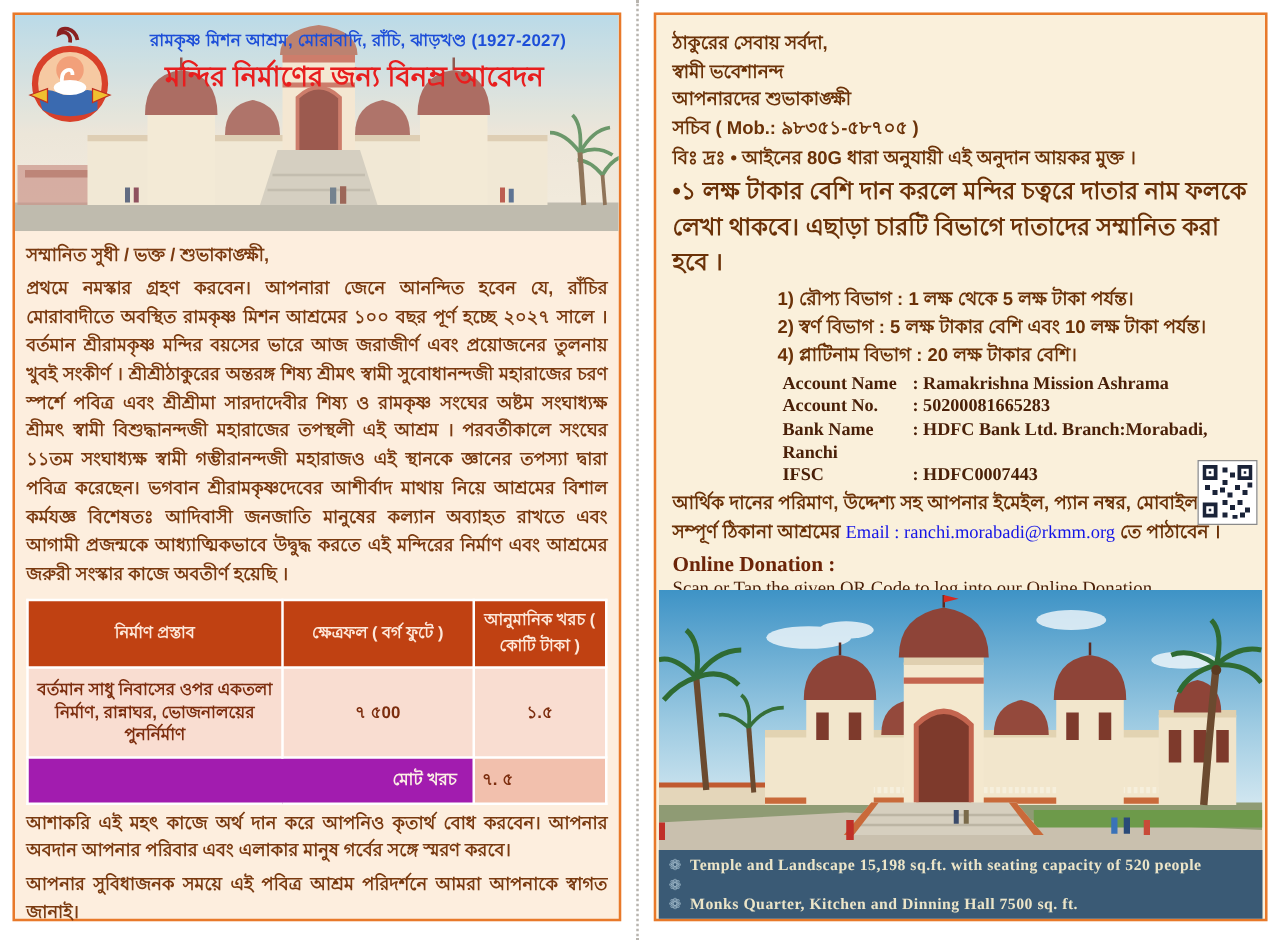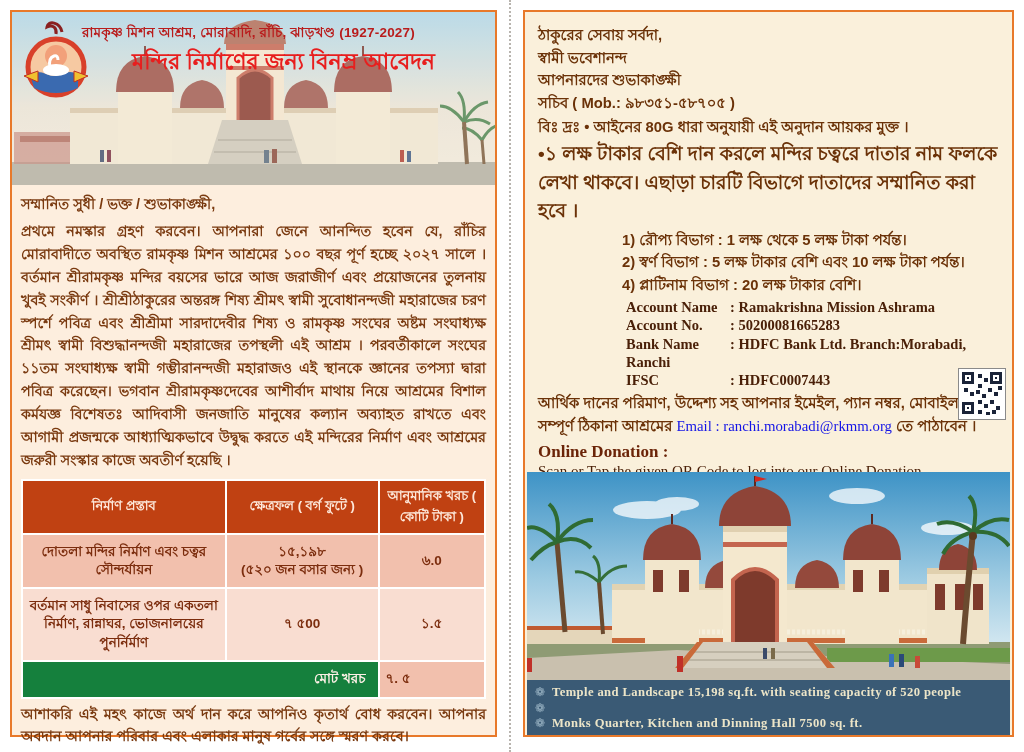--- a/index.html
+++ b/index.html
@@ -10,35 +10,35 @@
   .fold-line{position:absolute;left:509px;top:0;height:752px;width:0;
     border-left:2px dotted #b8b4ae;}
   .page{position:absolute;top:10px;height:723px;border:2px solid #e8792a;box-sizing:content-box;}
   .page-left{left:10px;width:483px;background:#fdeede;}
   .page-right{left:523px;width:487px;background:#faf0db;}
 
   
   .photo-wrap{position:relative;width:483px;height:173px;overflow:hidden;}
   .photo-wrap svg{display:block;}
   .logo{position:absolute;left:8px;top:6px;width:72px;height:86px;}
-  .hdr-org{position:absolute;left:70px;right:4px;top:10px;text-align:left;
-    font-size:13.5px;font-weight:bold;color:#b91c1c;letter-spacing:.2px;}
+  .hdr-org{position:absolute;left:70px;right:4px;top:10px;text-align:center;
+    font-size:13.5px;font-weight:bold;color:#1d4ed8;letter-spacing:.2px;}
   .hdr-title{position:absolute;left:60px;right:0px;top:32px;text-align:center;
     font-size:22px;font-weight:bold;color:#e81e1e;}
   .lcontent{padding:6px 9px 0 9px;color:#7a3a10;}
   .salutation{font-size:14.5px;font-weight:600;margin:2px 0 3px 0;}
   .bodytext{font-size:14.3px;line-height:1.6;text-align:justify;font-weight:600;}
   table.cost{width:100%;border-collapse:collapse;margin-top:7px;}
   table.cost td,table.cost th{border:2px solid #ffffff;font-weight:600;}
   th.cth{background:#c04112;color:#fde8da;font-size:13px;padding:5px 4px;text-align:center;font-weight:bold;}
   td.c1{width:44%;} td.c2{width:33%;} td.c3{width:23%;}
   .row1 td{background:#f2c0ad;}
   .row2 td{background:#f9ddd1;}
   td.cdata{font-size:13.5px;color:#7c2d0e;text-align:center;padding:8px 6px;line-height:1.35;}
-  td.total-label{background:#15803d;color:#fdf0e6;font-size:13.5px;text-align:right;padding:6px 12px 6px 6px;}
+  td.total-label{background:#a21caf;color:#fdf0e6;font-size:13.5px;text-align:right;padding:6px 12px 6px 6px;}
   td.total-val{background:#f2c0ad;color:#7c2d0e;font-size:13.5px;text-align:left;padding:6px;}
   .closing p{font-size:14.3px;line-height:1.55;text-align:justify;margin:4px 0 3px 0;font-weight:600;}
 
   
   .rcontent{padding:12px 12px 0 13px;color:#6b3208;position:relative;}
   .rline{font-size:14.8px;line-height:1.53;font-weight:600;}
   .gap-s{margin-top:1px;}
   .note{font-size:19px;line-height:1.5;font-weight:600;margin-top:2px;}
   .cats{margin:3px 0 2px 84px;}
   .cats div{font-size:14.8px;line-height:1.52;font-weight:600;}
@@ -149,28 +149,20 @@
     <div class="salutation">সম্মানিত সুধী / ভক্ত / শুভাকাঙ্ক্ষী,</div>
     <div class="bodytext">প্রথমে নমস্কার গ্রহণ করবেন। আপনারা জেনে আনন্দিত হবেন যে, রাঁচির মোরাবাদীতে অবস্থিত রামকৃষ্ণ মিশন আশ্রমের ১০০ বছর পূর্ণ হচ্ছে ২০২৭ সালে । বর্তমান  শ্রীরামকৃষ্ণ মন্দির বয়সের ভারে আজ জরাজীর্ণ এবং প্রয়োজনের তুলনায় খুবই সংকীর্ণ । শ্রীশ্রীঠাকুরের অন্তরঙ্গ  শিষ্য  শ্রীমৎ স্বামী সুবোধানন্দজী মহারাজের চরণ স্পর্শে পবিত্র এবং শ্রীশ্রীমা সারদাদেবীর শিষ্য ও রামকৃষ্ণ সংঘের অষ্টম সংঘাধ্যক্ষ শ্রীমৎ স্বামী বিশুদ্ধানন্দজী মহারাজের তপস্থলী এই  আশ্রম ।  পরবর্তীকালে  সংঘের ১১তম সংঘাধ্যক্ষ স্বামী গম্ভীরানন্দজী মহারাজও এই স্থানকে জ্ঞানের তপস্যা দ্বারা পবিত্র করেছেন। ভগবান শ্রীরামকৃষ্ণদেবের আশীর্বাদ মাথায় নিয়ে আশ্রমের বিশাল কর্মযজ্ঞ  বিশেষতঃ আদিবাসী জনজাতি মানুষের কল্যান অব্যাহত রাখতে এবং আগামী প্রজন্মকে আধ্যাত্মিকভাবে  উদ্বুদ্ধ করতে এই মন্দিরের নির্মাণ  এবং আশ্রমের জরুরী সংস্কার কাজে অবতীর্ণ হয়েছি ।</div>
 
     <table class="cost">
       <tbody>
           <tr>
         <th class="cth c1">নির্মাণ প্রস্তাব</th>
         <th class="cth c2">ক্ষেত্রফল ( বর্গ ফুটে )</th>
         <th class="cth c3">আনুমানিক খরচ ( কোটি টাকা )</th>
       </tr>
-      <tr class="row1">
-        <td class="cdata c1">দোতলা মন্দির নির্মাণ এবং চত্বর সৌন্দর্যায়ন</td>
-        <td class="cdata c2">
-          <div>১৫,১৯৮</div>
-          <div>(৫২০ জন বসার জন্য )</div>
-        </td>
-        <td class="cdata c3">৬.0</td>
-      </tr>
       <tr class="row2">
         <td class="cdata c1">বর্তমান সাধু নিবাসের ওপর একতলা নির্মাণ, রান্নাঘর, ভোজনালয়ের পুনর্নির্মাণ</td>
         <td class="cdata c2">৭ ৫00</td>
         <td class="cdata c3">১.৫</td>
       </tr>
       <tr>
         <td class="total-label" colspan="2">মোট খরচ</td>
         <td class="total-val">৭. ৫</td>
       </tr>
     </tbody>

